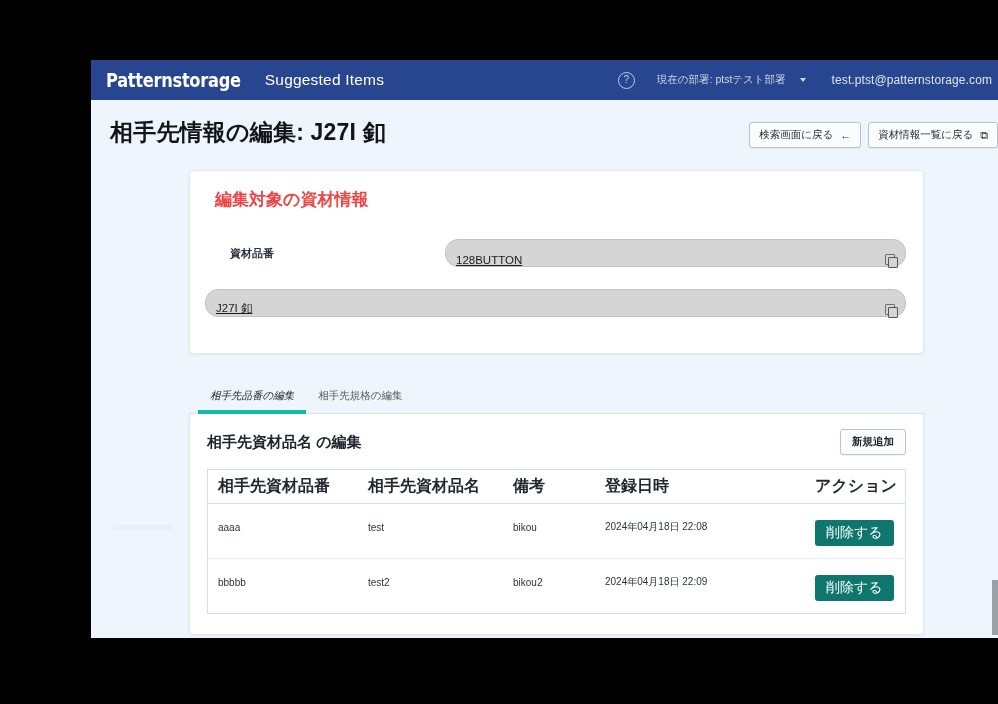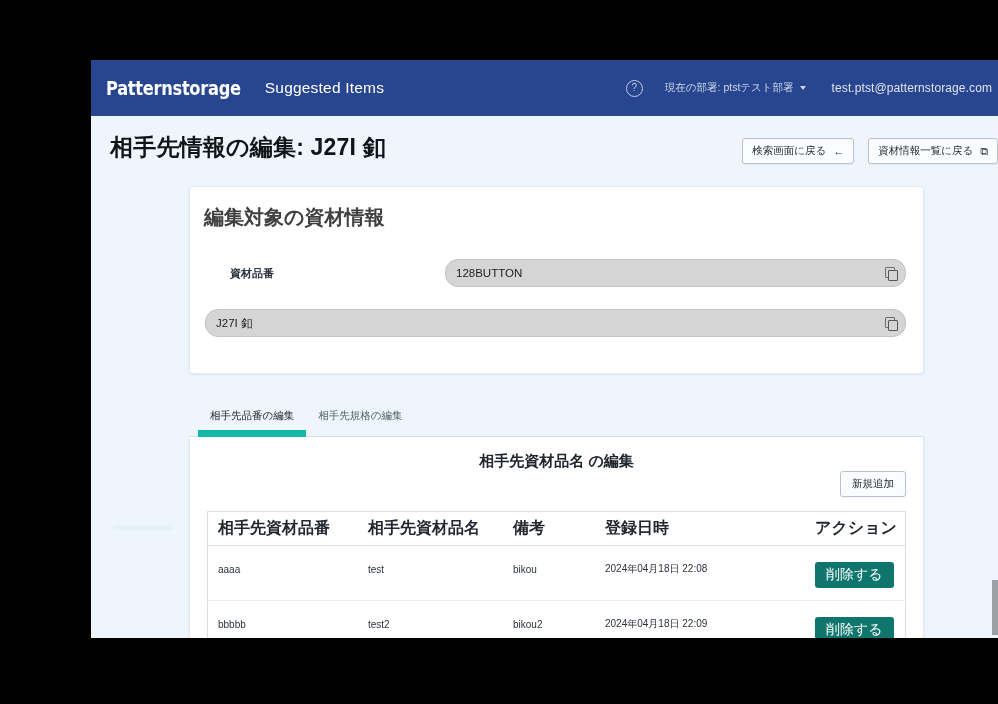--- a/index.html
+++ b/index.html
@@ -12,21 +12,21 @@
   .viewport{
     position:absolute;
     left:91px;top:60px;
     width:907px;height:578px;
     background:#eef5fd;
     overflow:hidden;
   }
 
   
   .navbar{
-    height:56px;
+    height:40px;
     background:#27468f;
     display:flex;align-items:center;
     padding:0 0 0 15px;
     box-sizing:border-box;
     position:relative;
   }
   .brand{
     color:#ffffff;
     font-size:19px;
     font-weight:bold;
@@ -56,55 +56,55 @@
     font-size:10px;
     line-height:13px;
     text-align:center;
     margin-right:22px;
     cursor:pointer;
   }
   .dept{
     color:#cfd6e8;
     font-size:10.5px;
     display:flex;align-items:center;
-    gap:6px;
+    gap:14px;
     margin-right:26px;
     cursor:pointer;
   }
   .caret{
     width:0;height:0;
     border-left:3.5px solid transparent;
     border-right:3.5px solid transparent;
     border-top:4.5px solid #cfd6e8;
   }
   .user-email{
     color:#dfe4f0;
     font-size:12px;
     letter-spacing:.1px;
     cursor:pointer;
   }
 
   
   .page-head{
-    display:flex;align-items:flex-start;
+    display:flex;align-items:center;
     padding:16px 0 0 19px;
     position:relative;
     height:48px;
     box-sizing:border-box;
   }
   .page-title{
     font-size:23px;
     font-weight:bold;
     color:#111418;
     letter-spacing:.2px;
   }
   .head-btns{
     position:absolute;
     right:0px;top:22px;
-    display:flex;gap:14px;
+    display:flex;gap:7px;
   }
   .hbtn{
     background:#fbfcfe;
     border:1px solid #b9c2cf;
     border-radius:3px;
     font-size:10.5px;
     color:#1d2430;
     padding:5px 9px;
     display:flex;align-items:center;gap:7px;
     cursor:pointer;
@@ -122,24 +122,24 @@
     margin:0 auto;
   }
   .card-info{
     width:735px;
     margin-top:22px;
     margin-left:98px;
     padding:17px 0 22px 0;
     box-sizing:border-box;
   }
   .card-head{
-    font-size:20px;
-    font-weight:bold;
-    color:#404040;
-    padding-left:14px;
+    font-size:17px;
+    font-weight:bold;
+    color:#ef4444;
+    padding-left:25px;
     margin-bottom:20px;
   }
   .field-row{
     display:flex;align-items:center;
     padding:0 17px 0 15px;
     margin-bottom:6px;
     height:44px;
   }
   .field-label{
     width:240px;
@@ -148,26 +148,27 @@
     color:#2e3540;
     padding-left:25px;
     box-sizing:border-box;
   }
   .field-input{
     flex:1;
     background:#d5d5d5;
     border:1px solid #c2c2c2;
     border-radius:13px;
     height:26px;
-    display:flex;align-items:center;
+    display:flex;align-items:flex-end;
     padding:0 8px 0 10px;
     font-size:11.5px;
     color:#1c1c1c;
     position:relative;
     cursor:default;
+    text-decoration:underline;
   }
   .copy-icon{
     margin-left:auto;
     position:relative;
     width:12px;height:12px;
     cursor:pointer;
   }
   .copy-icon::before{
     content:"";position:absolute;
     left:0;top:0;width:8px;height:9px;
@@ -198,49 +199,50 @@
     font-size:10.5px;
     color:#545c66;
     padding:6px 12px 7px 12px;
     cursor:pointer;
     border-bottom:2px solid transparent;
     margin-bottom:-1px;
     white-space:nowrap;
   }
   .tab.active{
     color:#1b2027;
-    border-bottom:7px solid #14b8a6;
+    border-bottom:4px solid #14b8a6;
+    font-style:italic;
   }
   .card-table{
     width:735px;
     padding:15px 17px 20px 17px;
     box-sizing:border-box;
     border-top:none;
     border-radius:0 0 4px 4px;
   }
   .table-head-row{
     display:flex;align-items:center;
     margin-bottom:14px;
-    flex-direction:column;
   }
   .table-title{
     font-size:15px;
     font-weight:bold;
     color:#20262e;
   }
   .add-btn{
     margin-left:auto;
     background:#fbfcfe;
     border:1px solid #b9c2cf;
     border-radius:3px;
     font-size:10.5px;
     color:#1d2430;
     padding:5px 11px;
     cursor:pointer;
     box-shadow:0 1px 1px rgba(0,0,0,.05);
+    font-weight:bold;
   }
   table{
     width:100%;
     border-collapse:collapse;
     border:1px solid #d8dee6;
     table-layout:fixed;
   }
   thead th{
     text-align:left;
     font-size:16px;

